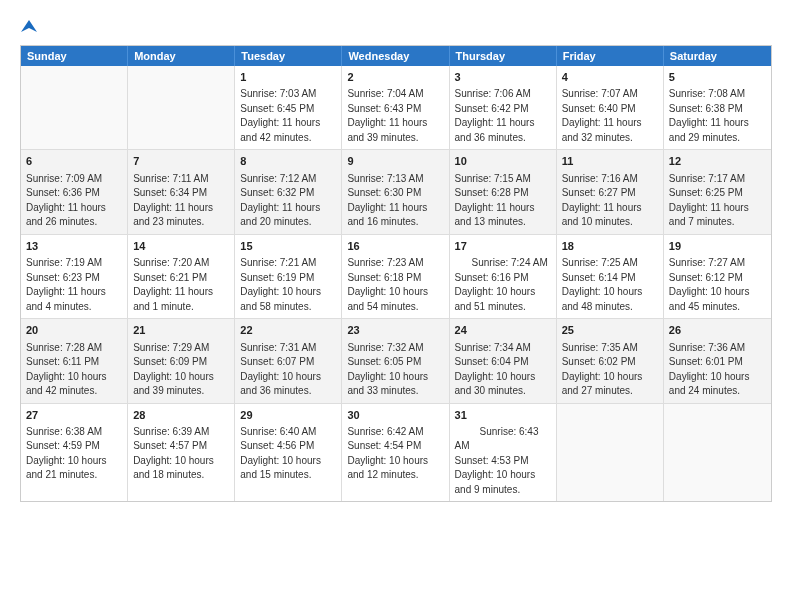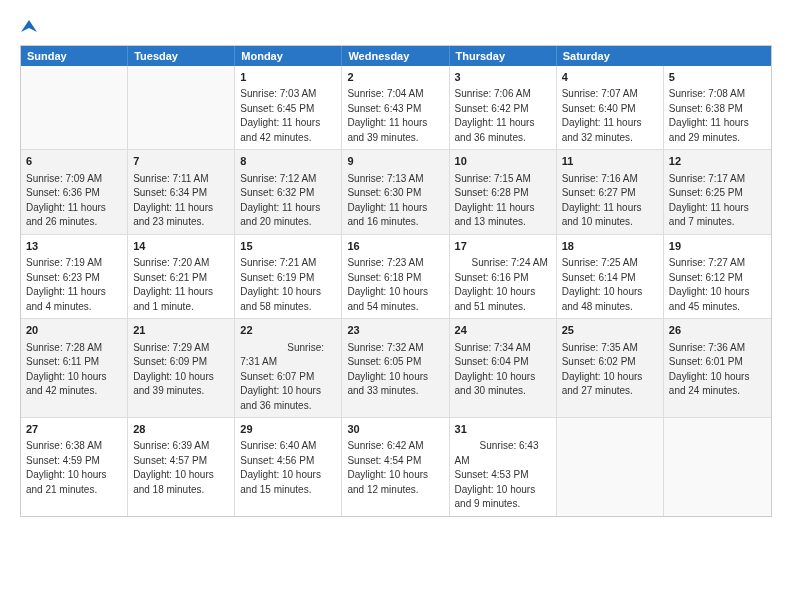--- a/index.html
+++ b/index.html
@@ -124,24 +124,25 @@
     </div>
     <div class="title-block">
       <div class="month-title"></div>
       <div class="location"></div>
     </div>
   </div>
 
   <div class="calendar">
     <div class="cal-header">
     <div class="cal-header-cell">Sunday</div>
+        <div class="cal-header-cell">Monday</div>
         <div class="cal-header-cell">Tuesday</div>
-        <div class="cal-header-cell">Monday</div>
         <div class="cal-header-cell">Wednesday</div>
         <div class="cal-header-cell">Thursday</div>
+        <div class="cal-header-cell">Friday</div>
         <div class="cal-header-cell">Saturday</div>
       </div>
     <div class="cal-body">
     <div class="cal-row">
           <div class="cal-cell empty"></div>
           <div class="cal-cell empty"></div>
           <div class="cal-cell"><span class="day-num">1</span><span class="cell-text" style="white-space: pre-line;">Sunrise: 7:03 AM
 Sunset: 6:45 PM
 Daylight: 11 hours and 42 minutes.</span></div>
           <div class="cal-cell"><span class="day-num">2</span><span class="cell-text" style="white-space: pre-line;">Sunrise: 7:04 AM
@@ -203,21 +204,21 @@
 Sunset: 6:12 PM
 Daylight: 10 hours and 45 minutes.</span></div>
         </div>
         <div class="cal-row">
           <div class="cal-cell alt-row"><span class="day-num">20</span><span class="cell-text" style="white-space: pre-line;">Sunrise: 7:28 AM
 Sunset: 6:11 PM
 Daylight: 10 hours and 42 minutes.</span></div>
           <div class="cal-cell alt-row"><span class="day-num">21</span><span class="cell-text" style="white-space: pre-line;">Sunrise: 7:29 AM
 Sunset: 6:09 PM
 Daylight: 10 hours and 39 minutes.</span></div>
-          <div class="cal-cell alt-row"><span class="day-num">22</span><span class="cell-text" style="white-space: pre-line; margin-left: 47px;">Sunrise: 7:31 AM
+          <div class="cal-cell alt-row"><span class="day-num">22</span><span class="cell-text" style="white-space: pre-line;">Sunrise: 7:31 AM
 Sunset: 6:07 PM
 Daylight: 10 hours and 36 minutes.</span></div>
           <div class="cal-cell alt-row"><span class="day-num">23</span><span class="cell-text" style="white-space: pre-line;">Sunrise: 7:32 AM
 Sunset: 6:05 PM
 Daylight: 10 hours and 33 minutes.</span></div>
           <div class="cal-cell alt-row"><span class="day-num">24</span><span class="cell-text" style="white-space: pre-line;">Sunrise: 7:34 AM
 Sunset: 6:04 PM
 Daylight: 10 hours and 30 minutes.</span></div>
           <div class="cal-cell alt-row"><span class="day-num">25</span><span class="cell-text" style="white-space: pre-line;">Sunrise: 7:35 AM
 Sunset: 6:02 PM

